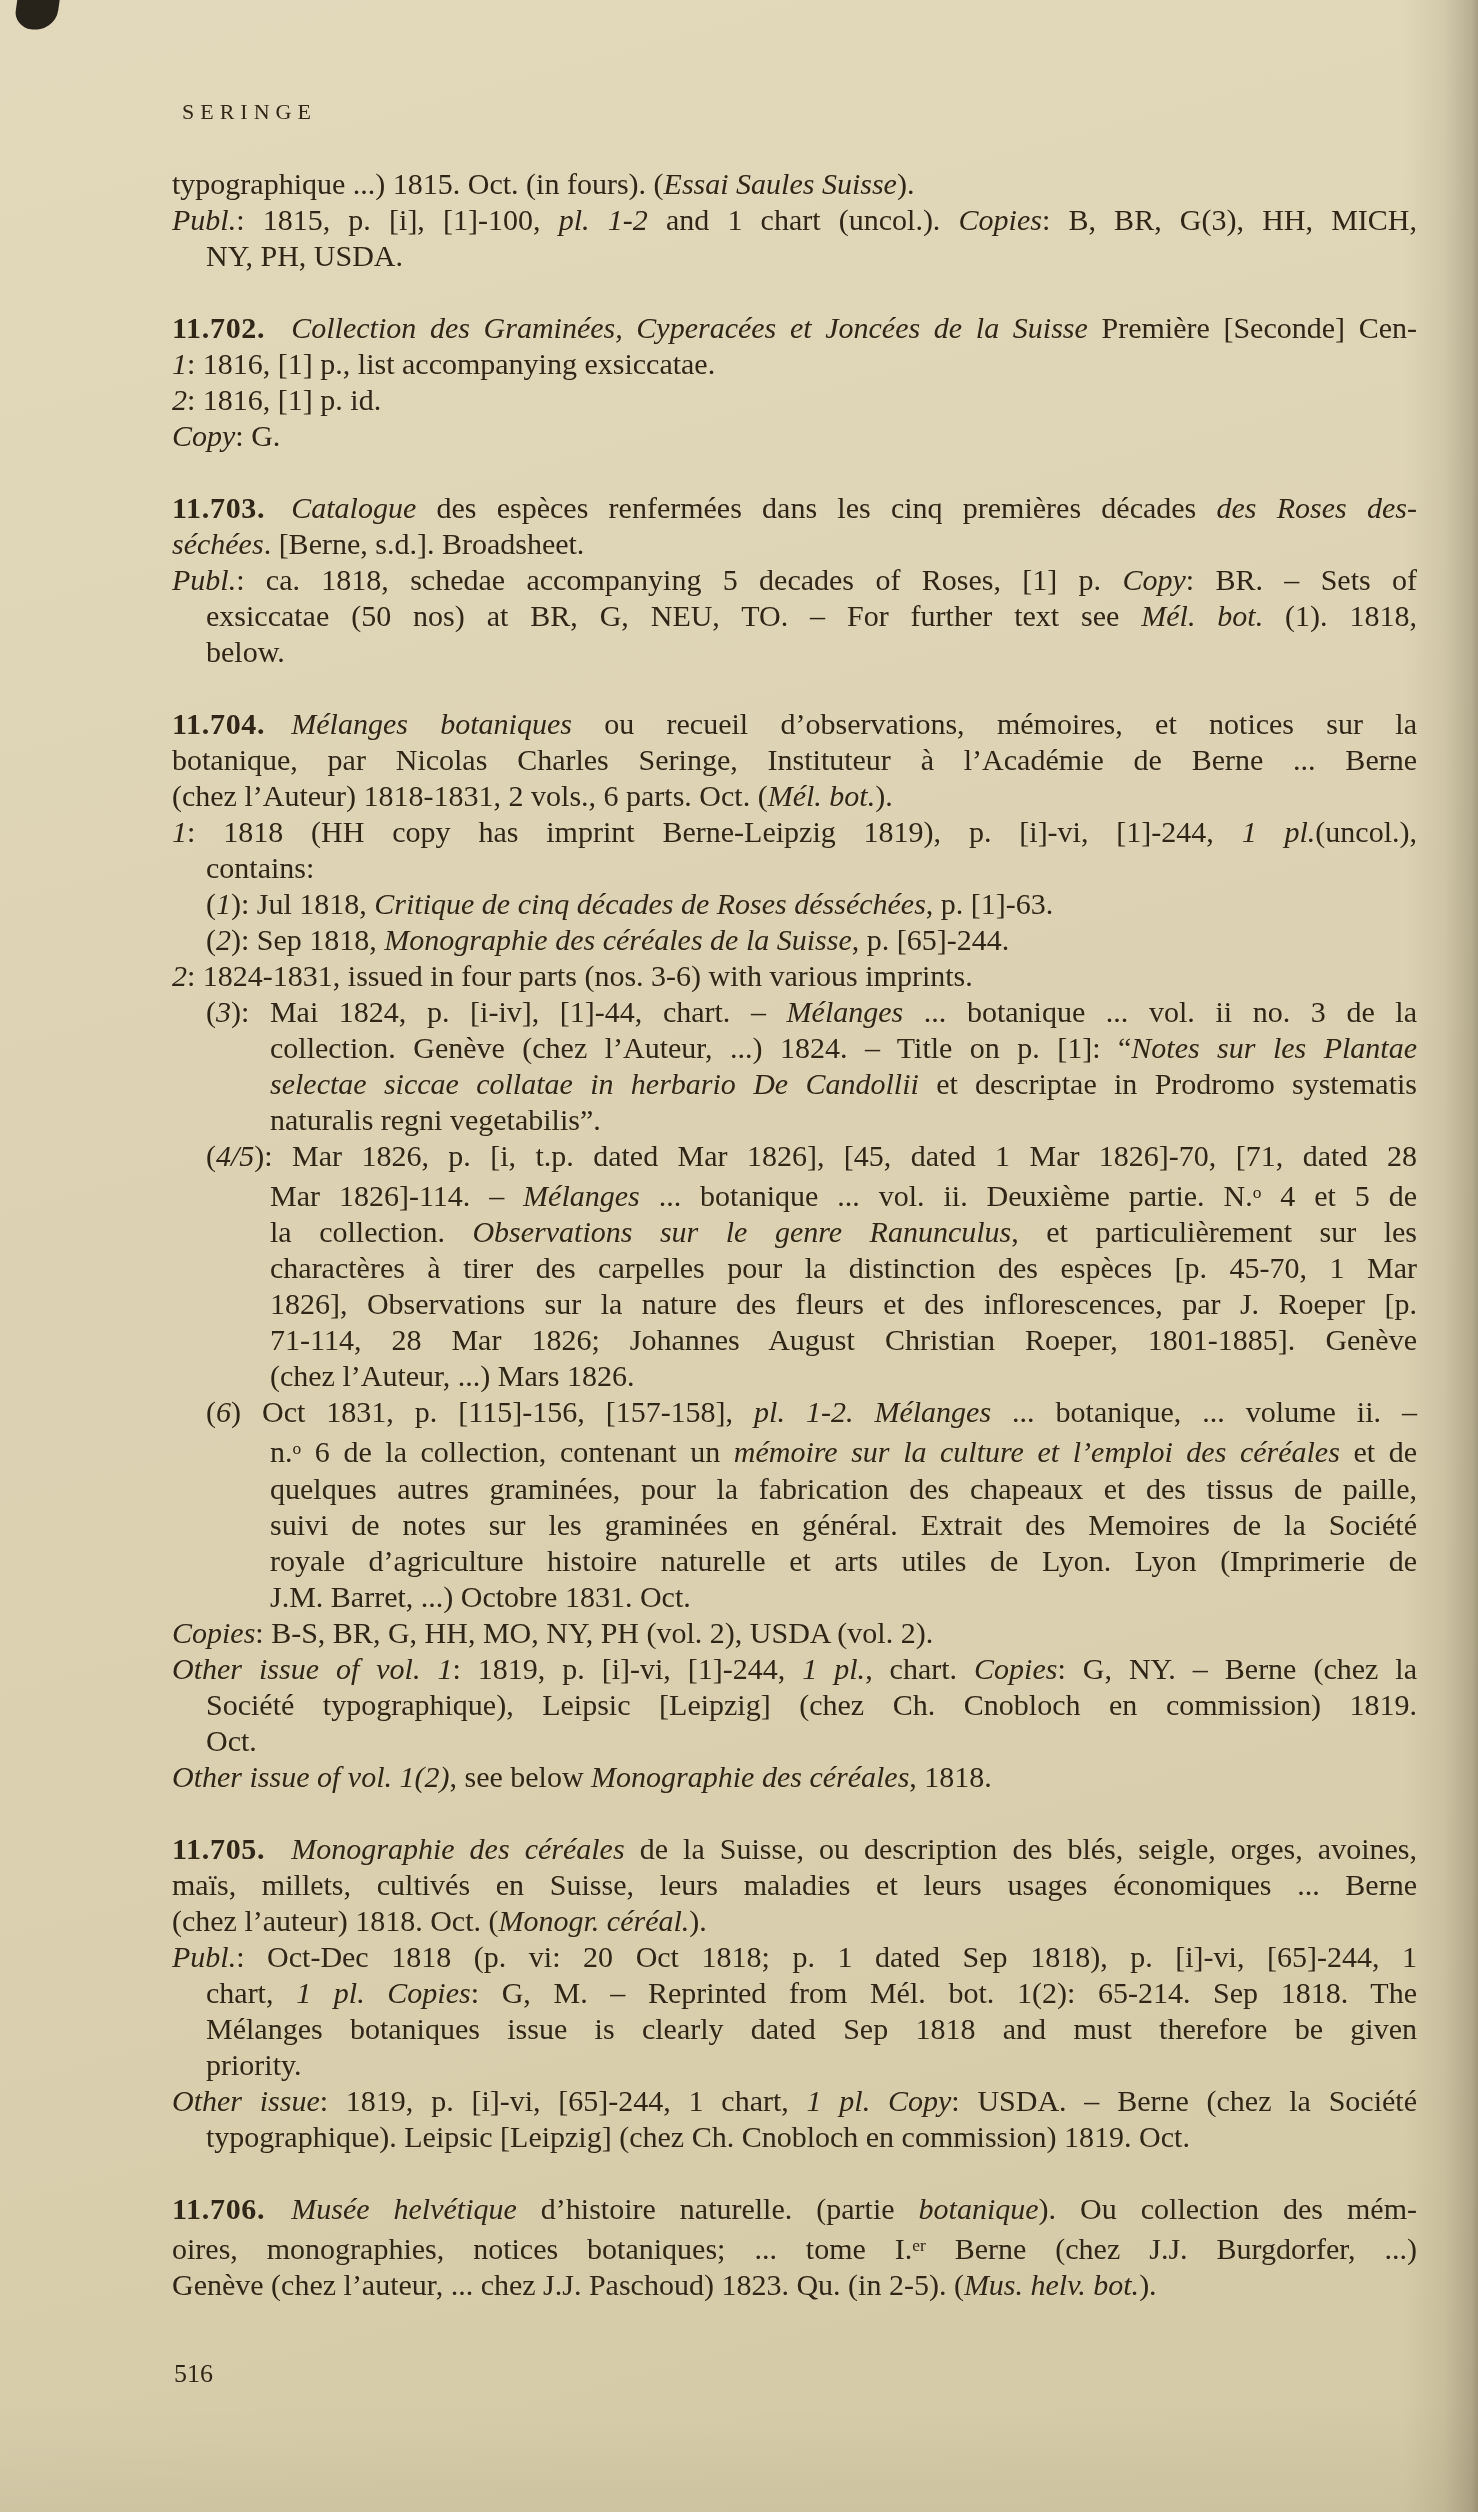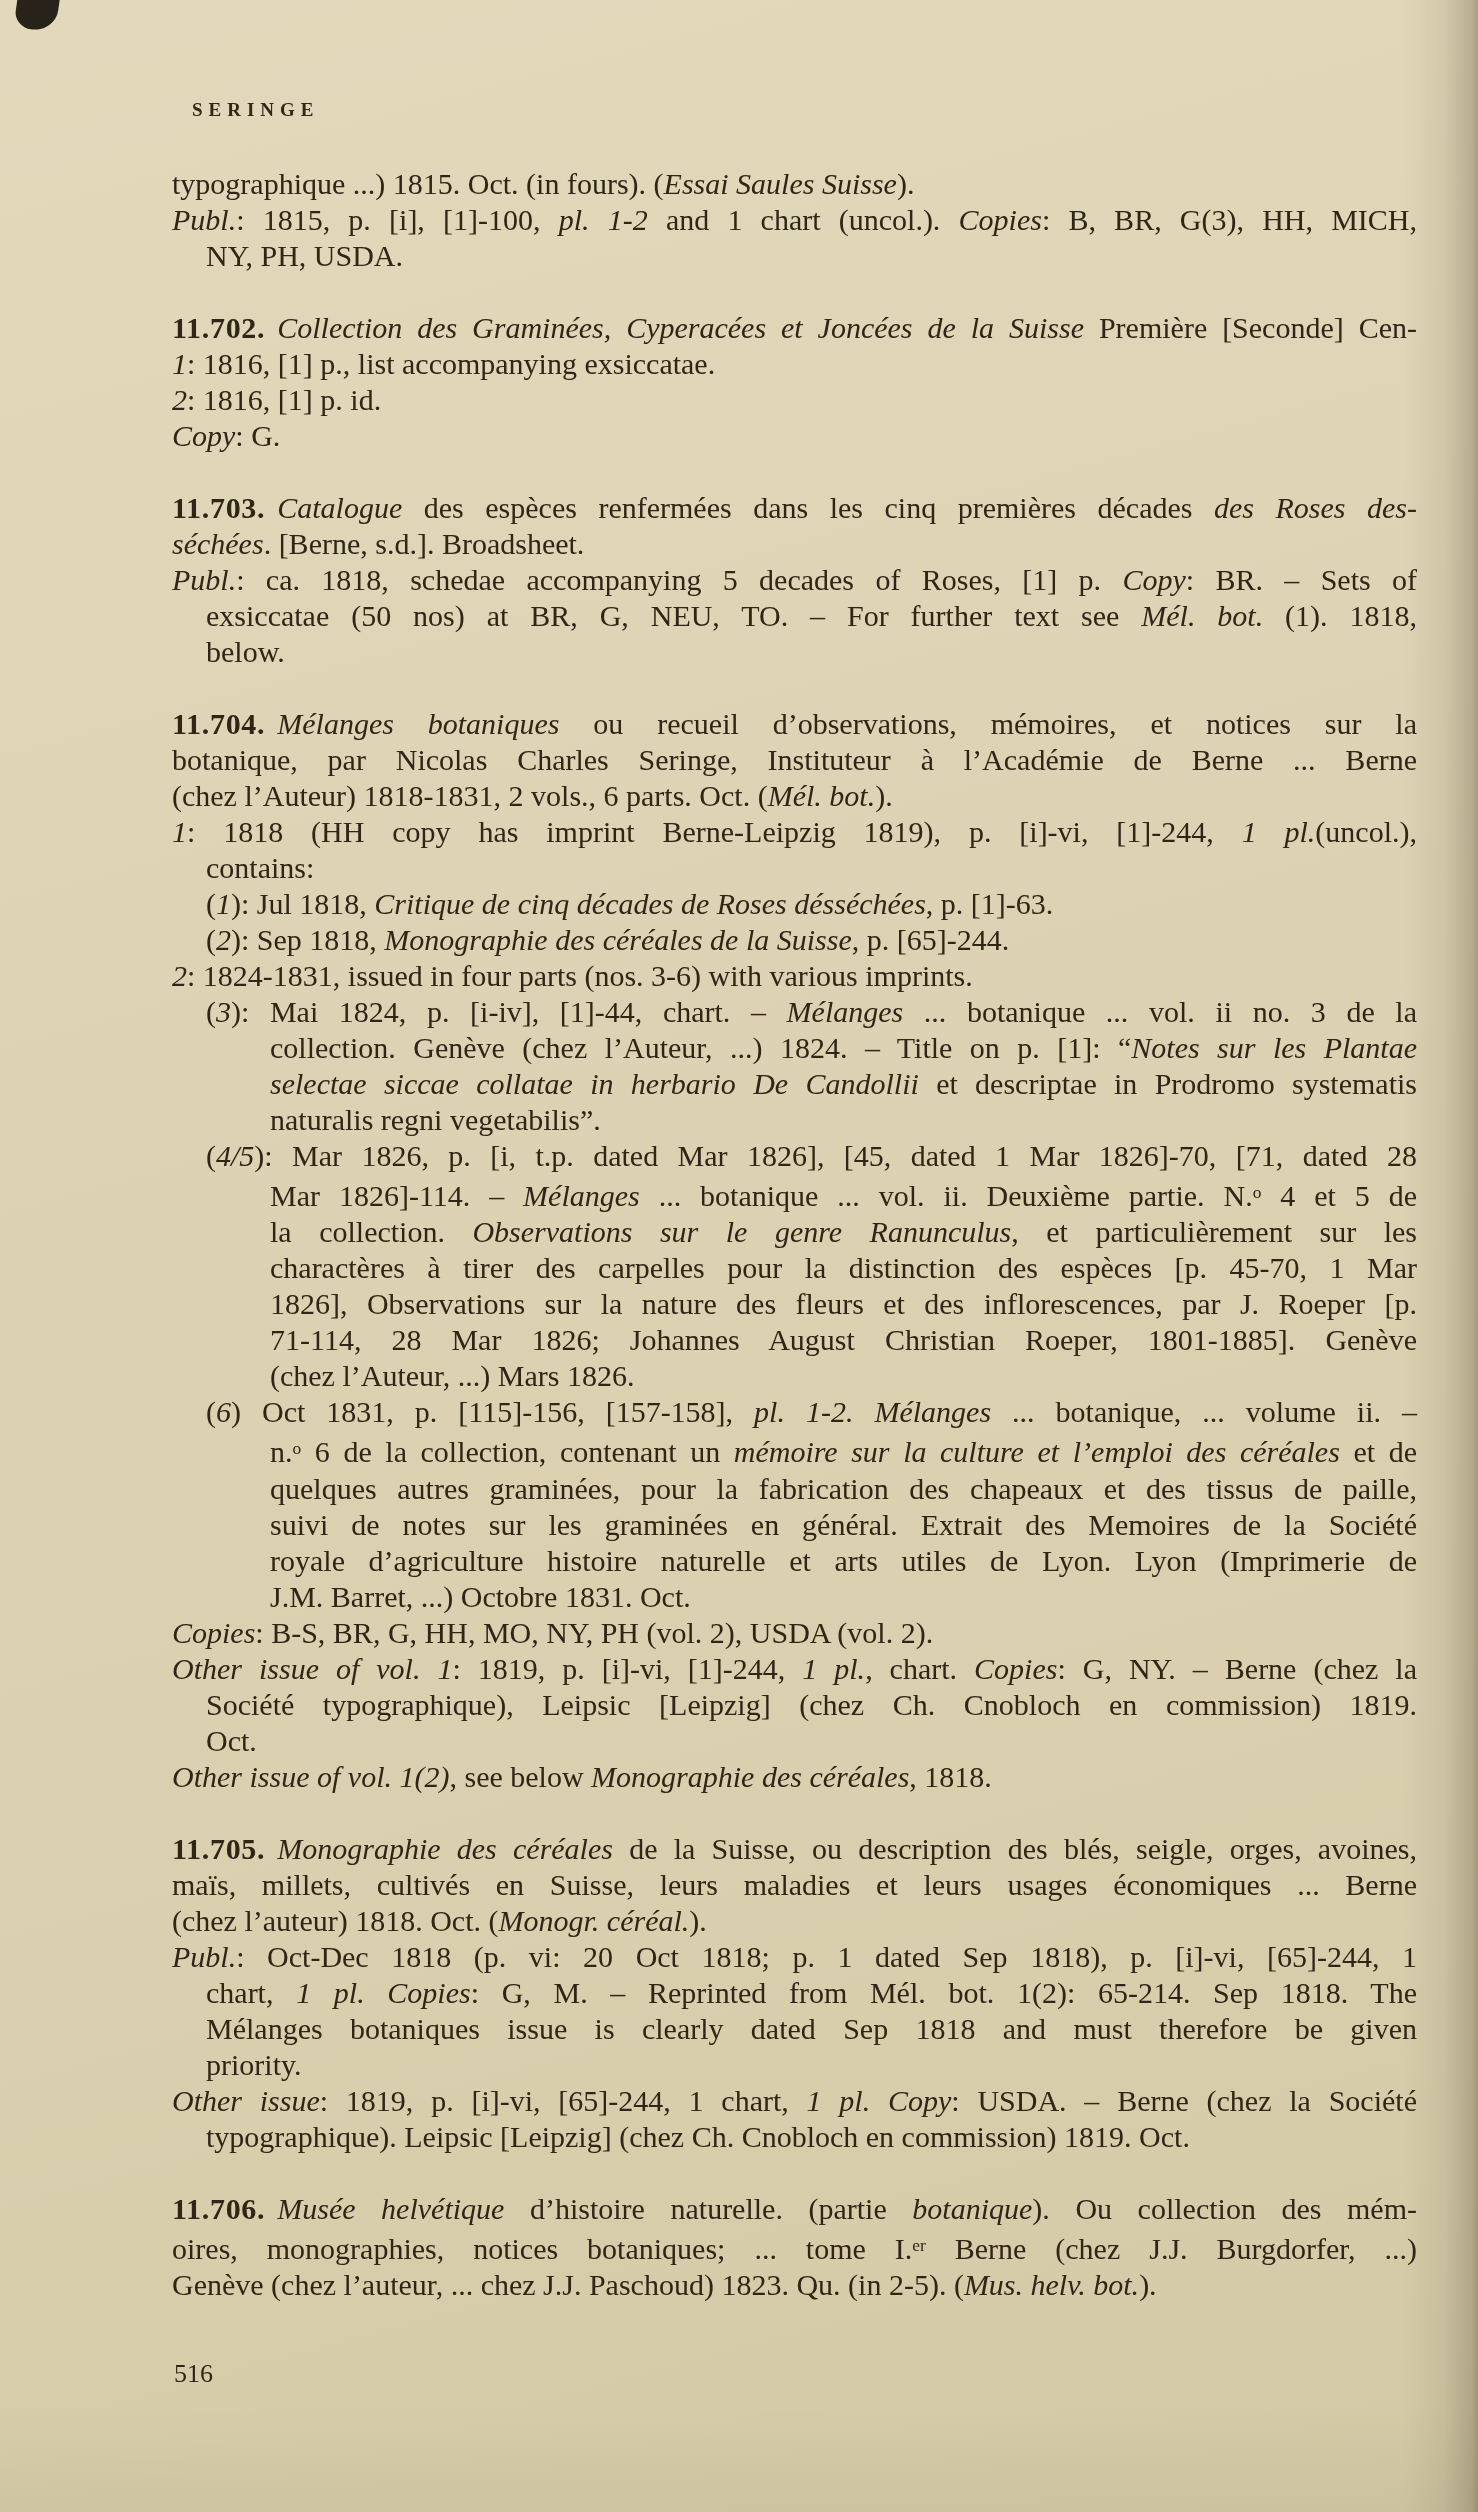--- a/index.html
+++ b/index.html
@@ -30,40 +30,39 @@
   
   .corner-mark {
     position: absolute; left: 16px; top: -9.5px;
     width: 42px; height: 39px;
     background: #17120c;
     border-radius: 12% 18% 58% 42%;
     transform: rotate(8deg);
     opacity: 0.92;
   }
   .running-head {
-    position: absolute; left: 192px; top: 99px;
-    font-size: 19px; letter-spacing: 6px;
+    position: absolute; left: 182px; top: 99px;
+    font-size: 22px; letter-spacing: 6px;
     color: #322818;
-    font-weight: bold;
   }
   .text-block {
     position: absolute; left: 172px; top: 166px; width: 1245px;
     font-size: 30px; line-height: 36px;
   }
   .entry + .entry { margin-top: 36px; }
   .line {
     text-align: justify;
     text-align-last: justify;
     text-justify: inter-word;
   }
   .line.end { text-align-last: left; }
   .line.ind1 { margin-left: 34px; }
   .line.ind2 { margin-left: 98px; }
   .it  { font-style: italic; }
-  .bd  { font-weight: 700; margin-right: 12px; letter-spacing: 0.7px; }
+  .bd  { font-weight: 700; margin-right: 26px; letter-spacing: 0.7px; }
   .sup { font-size: 0.58em; vertical-align: 0.48em; }
   .page-number {
     position: absolute; left: 174px; top: 2359px;
     font-size: 26px;
   }
 </style>
 </head>
 <body>
 
 <div class="page">

